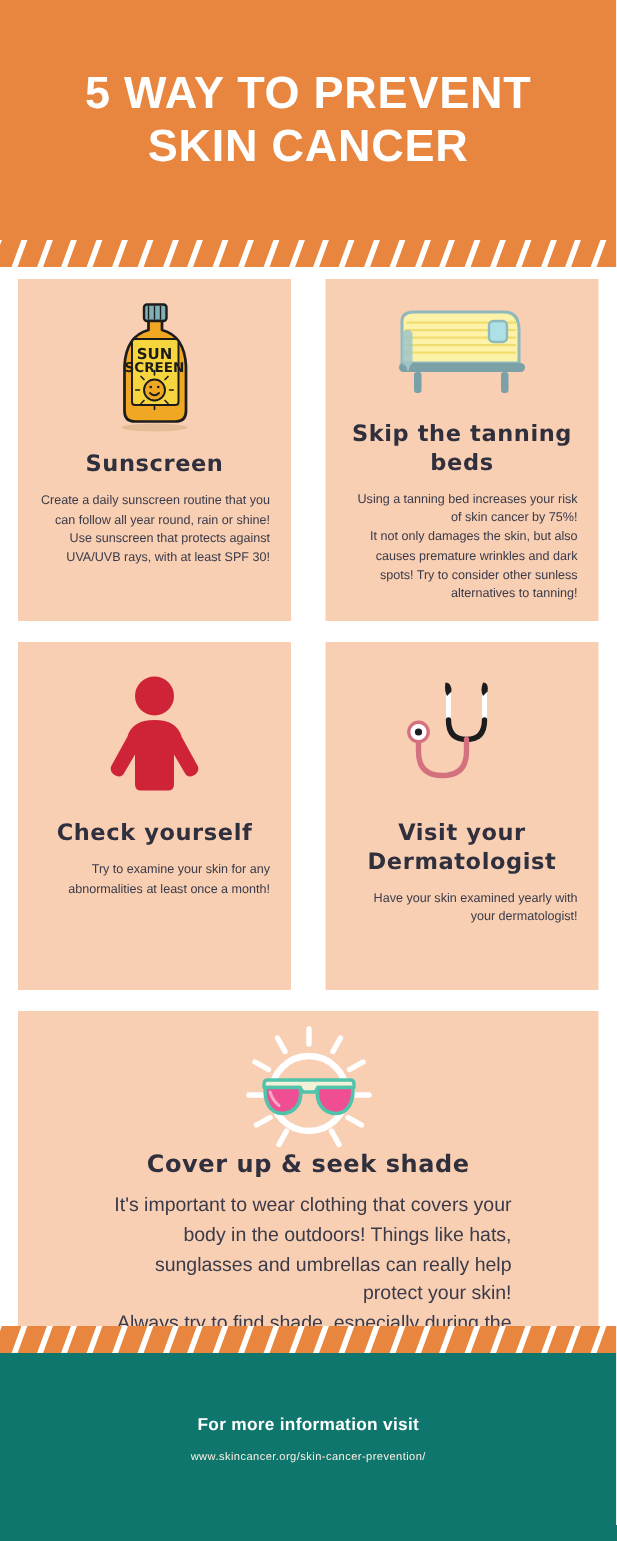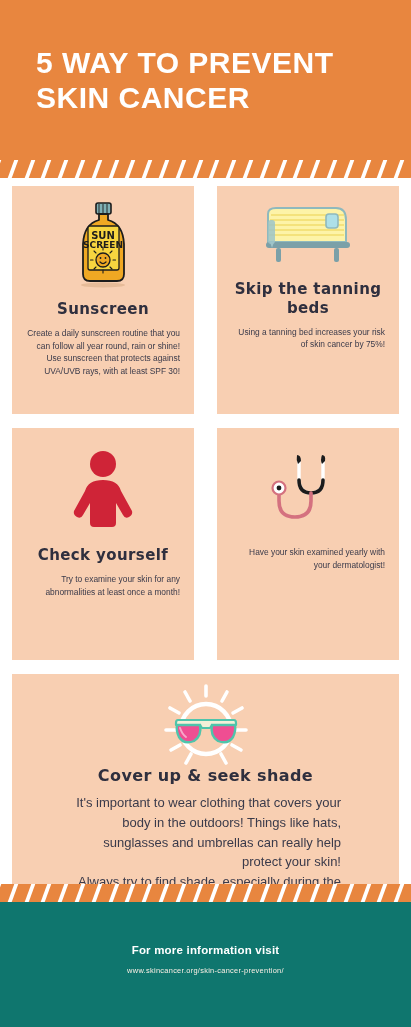--- a/index.html
+++ b/index.html
@@ -30,21 +30,21 @@
     align-items:center;
     justify-content:center;
   }
   .header-title {
     color:#ffffff;
     font-family:"Liberation Sans", sans-serif;
     font-weight:bold;
     font-size:30px;
     line-height:1.17;
     letter-spacing:0.5px;
-    text-align:left;
+    text-align:center;
     padding:0 36px;
     text-transform:uppercase;
   }
 
   
   .slash-band {
     position:absolute;
     left:0;
     width:411px;
     background:#e8863f;
@@ -238,20 +238,21 @@
             <rect x="8" y="42" width="84" height="6" rx="3" fill="#7ba0a8"></rect>
             <path d="M12 42 L16 42 L14 48 Z" fill="#9ec4c9"></path>
             <rect x="18" y="48" width="5" height="14" rx="2" fill="#7ba0a8"></rect>
             <rect x="76" y="48" width="5" height="14" rx="2" fill="#7ba0a8"></rect>
             <rect x="10" y="20" width="7" height="24" rx="3" fill="#9ec4c9" opacity="0.85"></rect>
           </svg>
         </div>
         <div class="card-title">Skip the tanning beds</div>
         <div class="card-body">
           <p>Using a tanning bed increases your risk of skin cancer by 75%!</p>
+          <p>It not only damages the skin, but also causes premature wrinkles and dark spots! Try to consider other sunless alternatives to tanning!</p>
         </div>
       </div>
 
     </div>
 
     <div class="row">
 
       <div class="card half card-row2">
         <div class="icon-wrap" style="height:96px;">
           <svg width="70" height="82" viewBox="0 0 70 82">
@@ -270,20 +271,21 @@
           <svg width="86" height="82" viewBox="0 0 86 82">
             <path d="M34 10 L34 30 Q34 44 46 44 Q58 44 58 30 L58 10" fill="none" stroke="#ffffff" stroke-width="3.4" stroke-linecap="round"></path>
             <path d="M34 31 Q34 44 46 44 Q58 44 58 31" fill="none" stroke="#1c1c1c" stroke-width="3.6" stroke-linecap="round"></path>
             <path d="M32 6 Q36 6 36 12 L33 15 Q31 11 32 6 Z" fill="#1c1c1c"></path>
             <path d="M57 6 Q61 6 60 12 L57 15 Q55 11 57 6 Z" fill="#1c1c1c"></path>
             <path d="M46 44 L46 52 Q46 68 30 68 Q14 68 14 52 L14 42" fill="none" stroke="#d4717f" stroke-width="3.6" stroke-linecap="round"></path>
             <circle cx="14" cy="39" r="6.5" fill="#ffffff" stroke="#d4717f" stroke-width="2.2"></circle>
             <circle cx="14" cy="39" r="2.4" fill="#1c1c1c"></circle>
           </svg>
         </div>
+        <div class="card-title">Visit your Dermatologist</div>
         <div class="card-body">
           <p>Have your skin examined yearly with your dermatologist!</p>
         </div>
       </div>
 
     </div>
 
     <div class="row">
       <div class="card full">
         <div class="icon-wrap" style="height:78px;">

